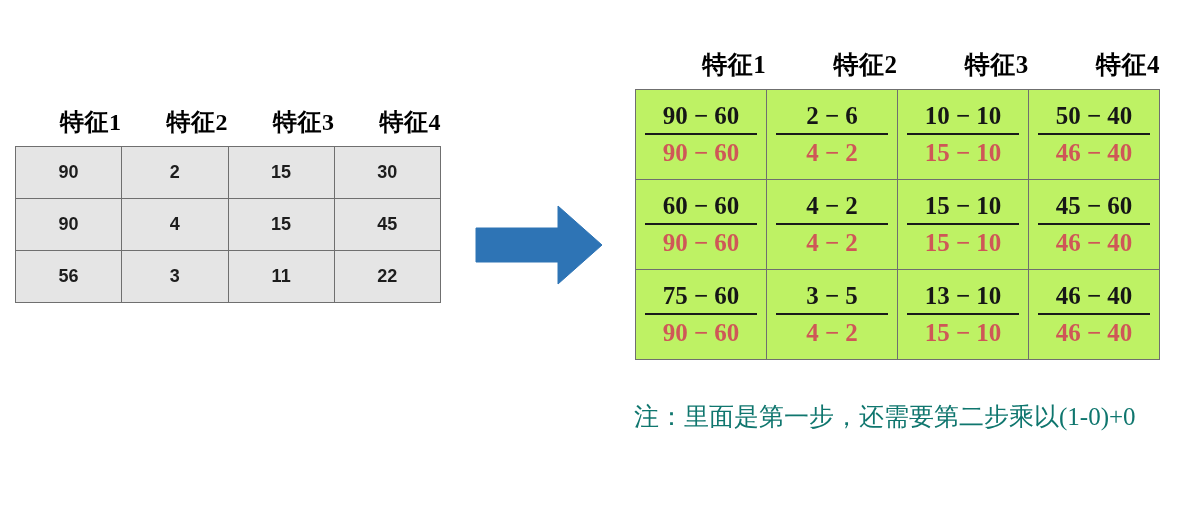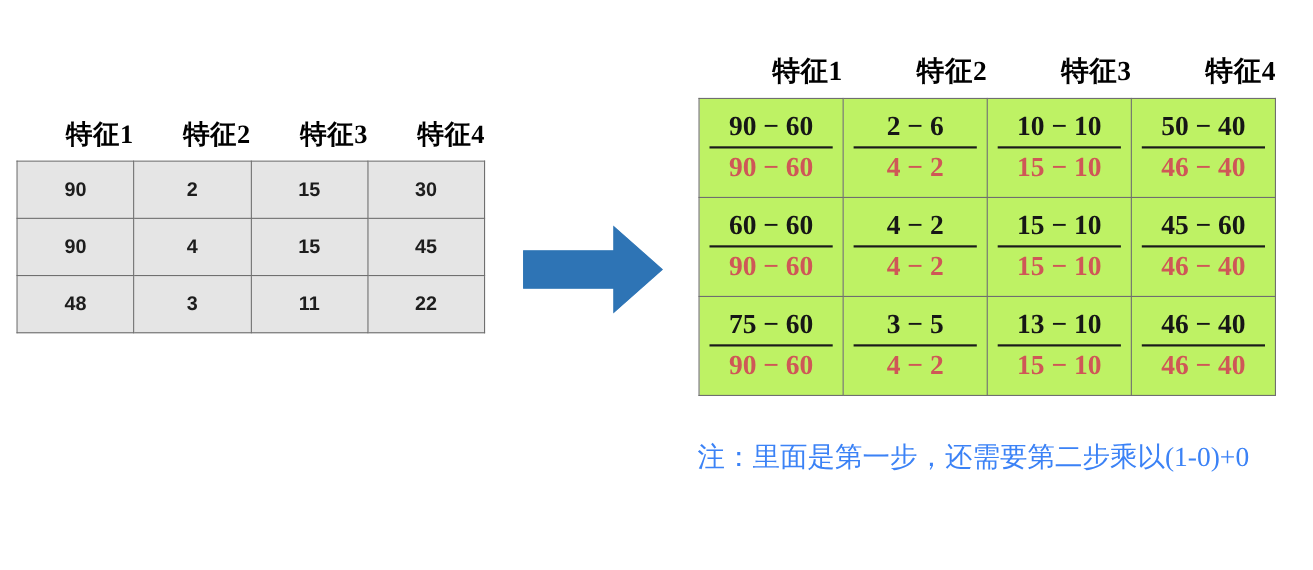--- a/index.html
+++ b/index.html
@@ -118,21 +118,21 @@
 
   
   .caption {
     position: absolute;
     left: 634px;
     top: 400px;
     width: 545px;
     font-family: "Liberation Serif", "DejaVu Serif", serif;
     font-size: 25px;
     font-weight: 400;
-    color: #3b82f6;
+    color: #0f766e;
     line-height: 1.38;
   }
 </style>
 </head>
 <body>
 
 <div id="canvas">
 
   <div class="left-block">
     <div class="hdr-row">
@@ -149,21 +149,21 @@
           <td>15</td>
           <td>30</td>
         </tr>
         <tr>
           <td>90</td>
           <td>4</td>
           <td>15</td>
           <td>45</td>
         </tr>
         <tr>
-          <td>48</td>
+          <td>56</td>
           <td>3</td>
           <td>11</td>
           <td>22</td>
         </tr>
       </tbody>
     </table>
   </div>
 
   <div class="arrow-wrap">
     <svg width="130" height="90" viewBox="0 0 130 90" xmlns="http://www.w3.org/2000/svg">

